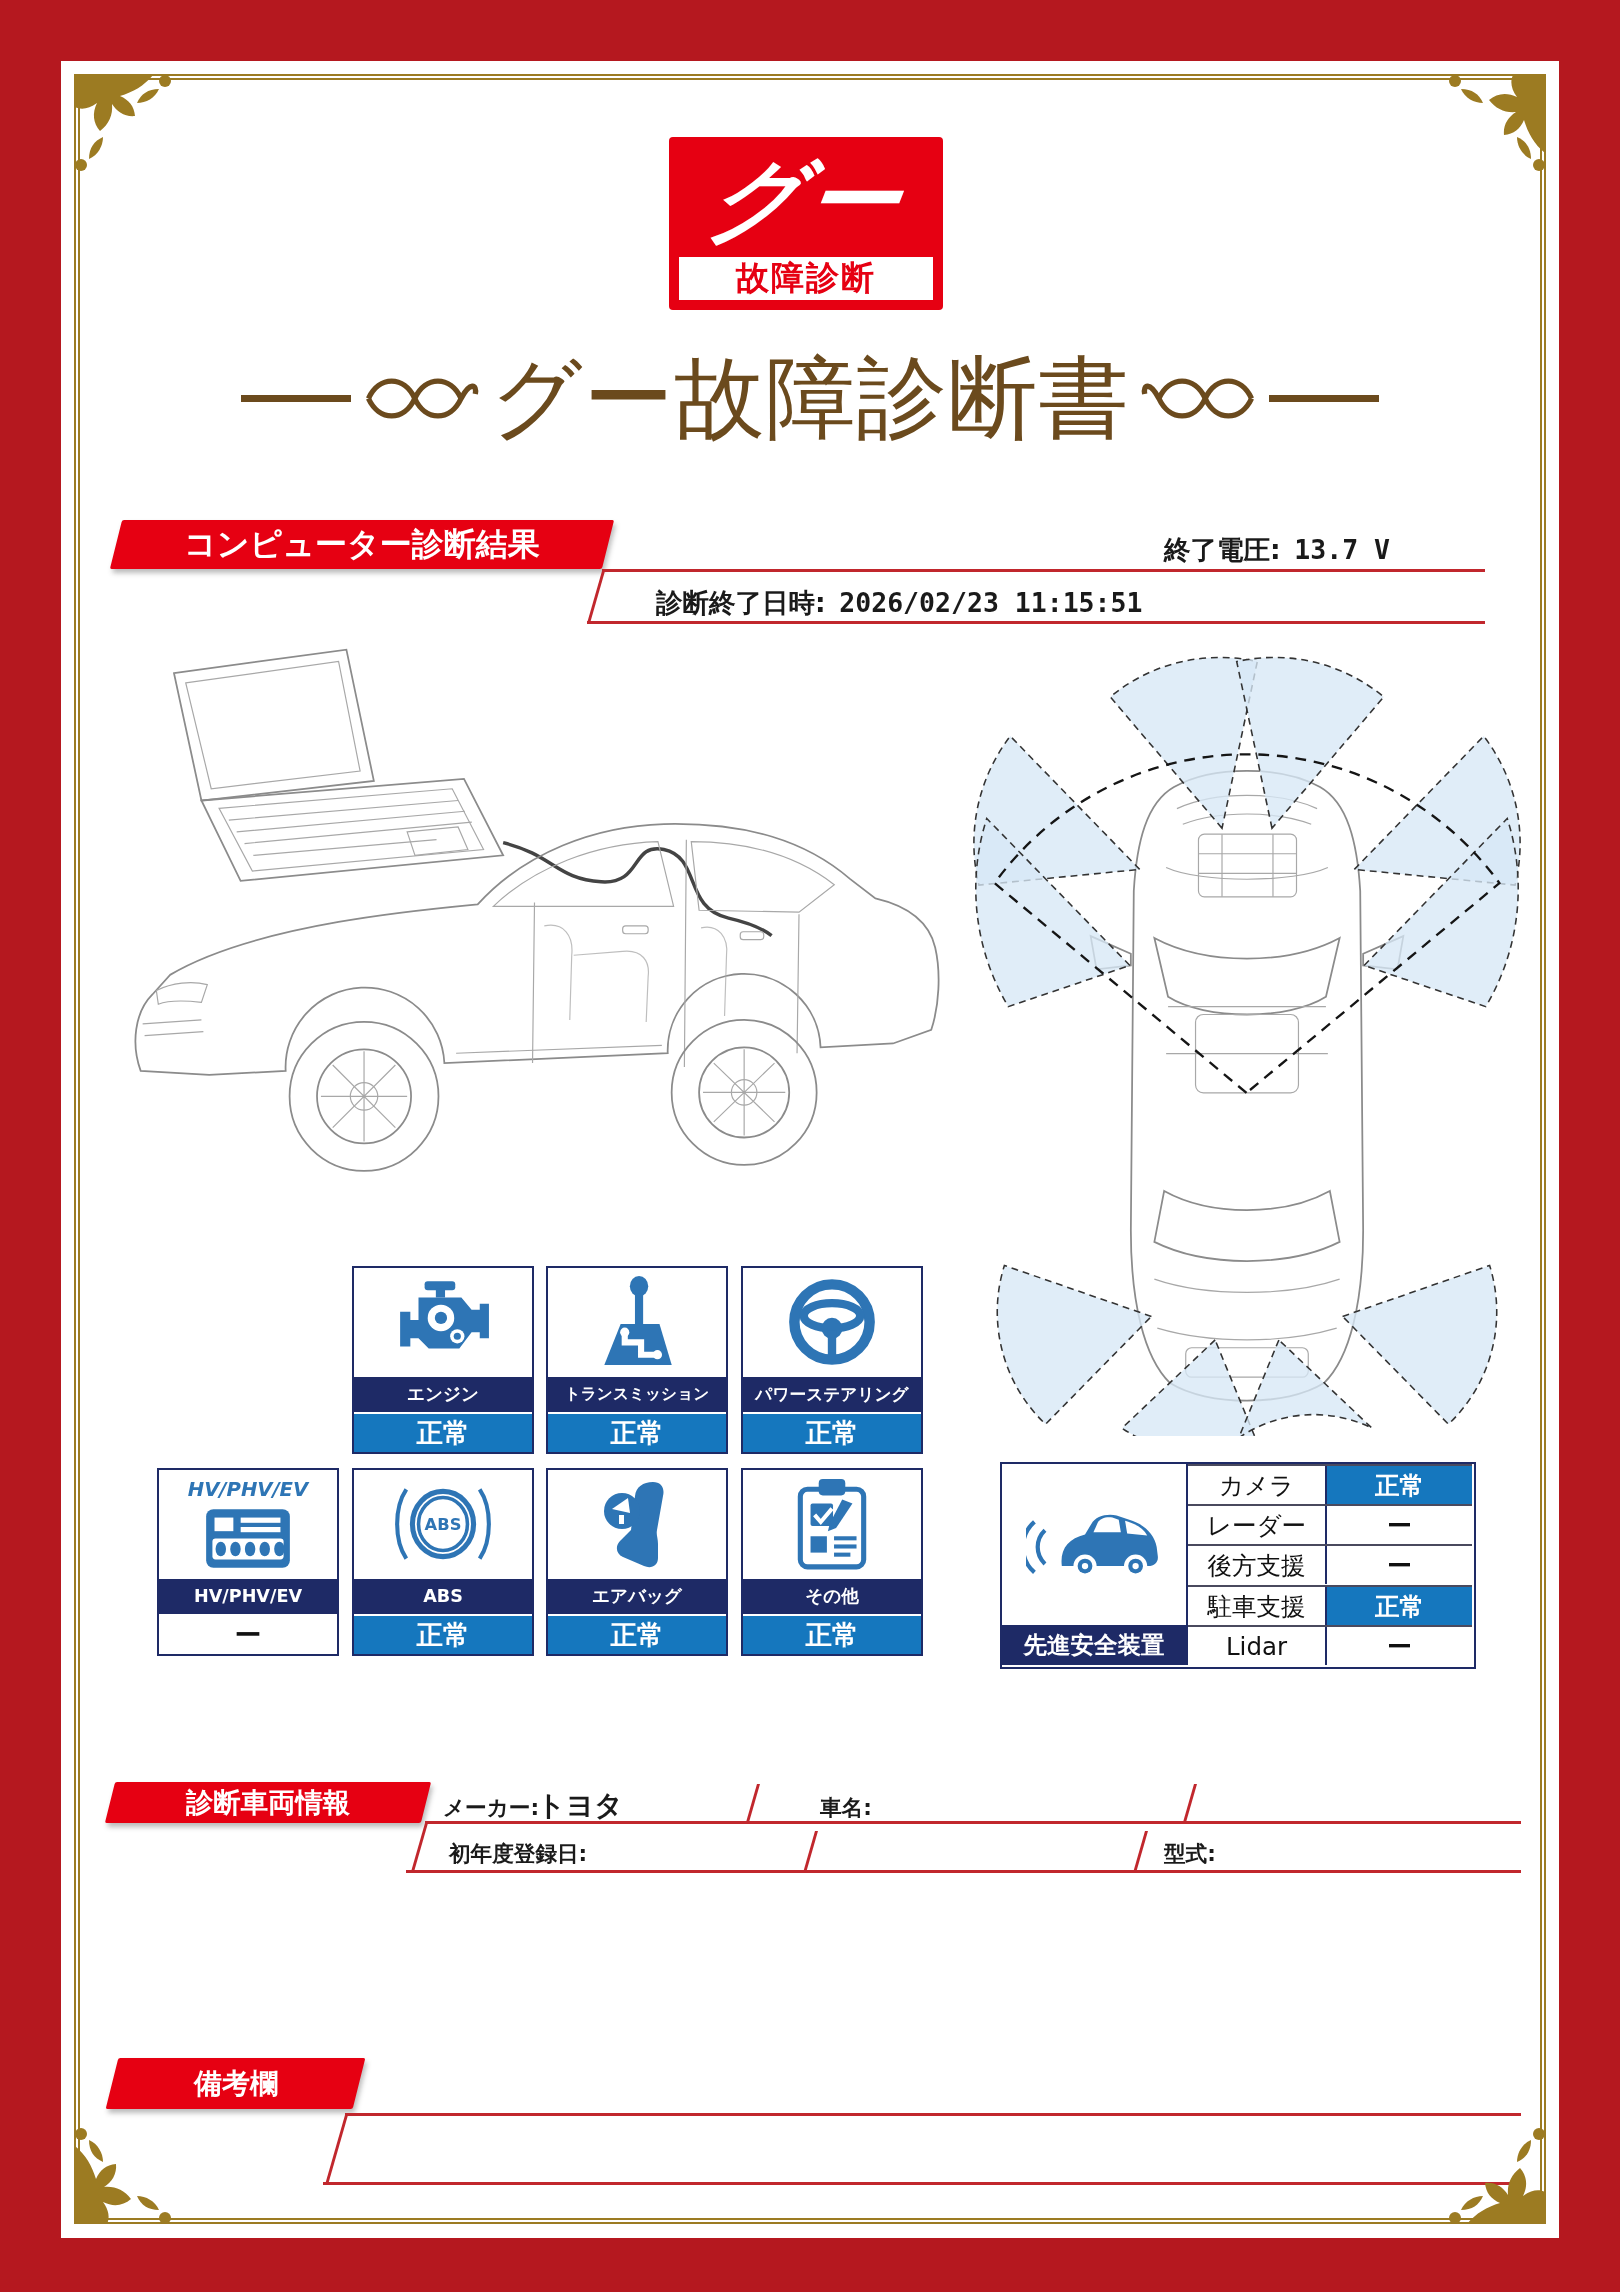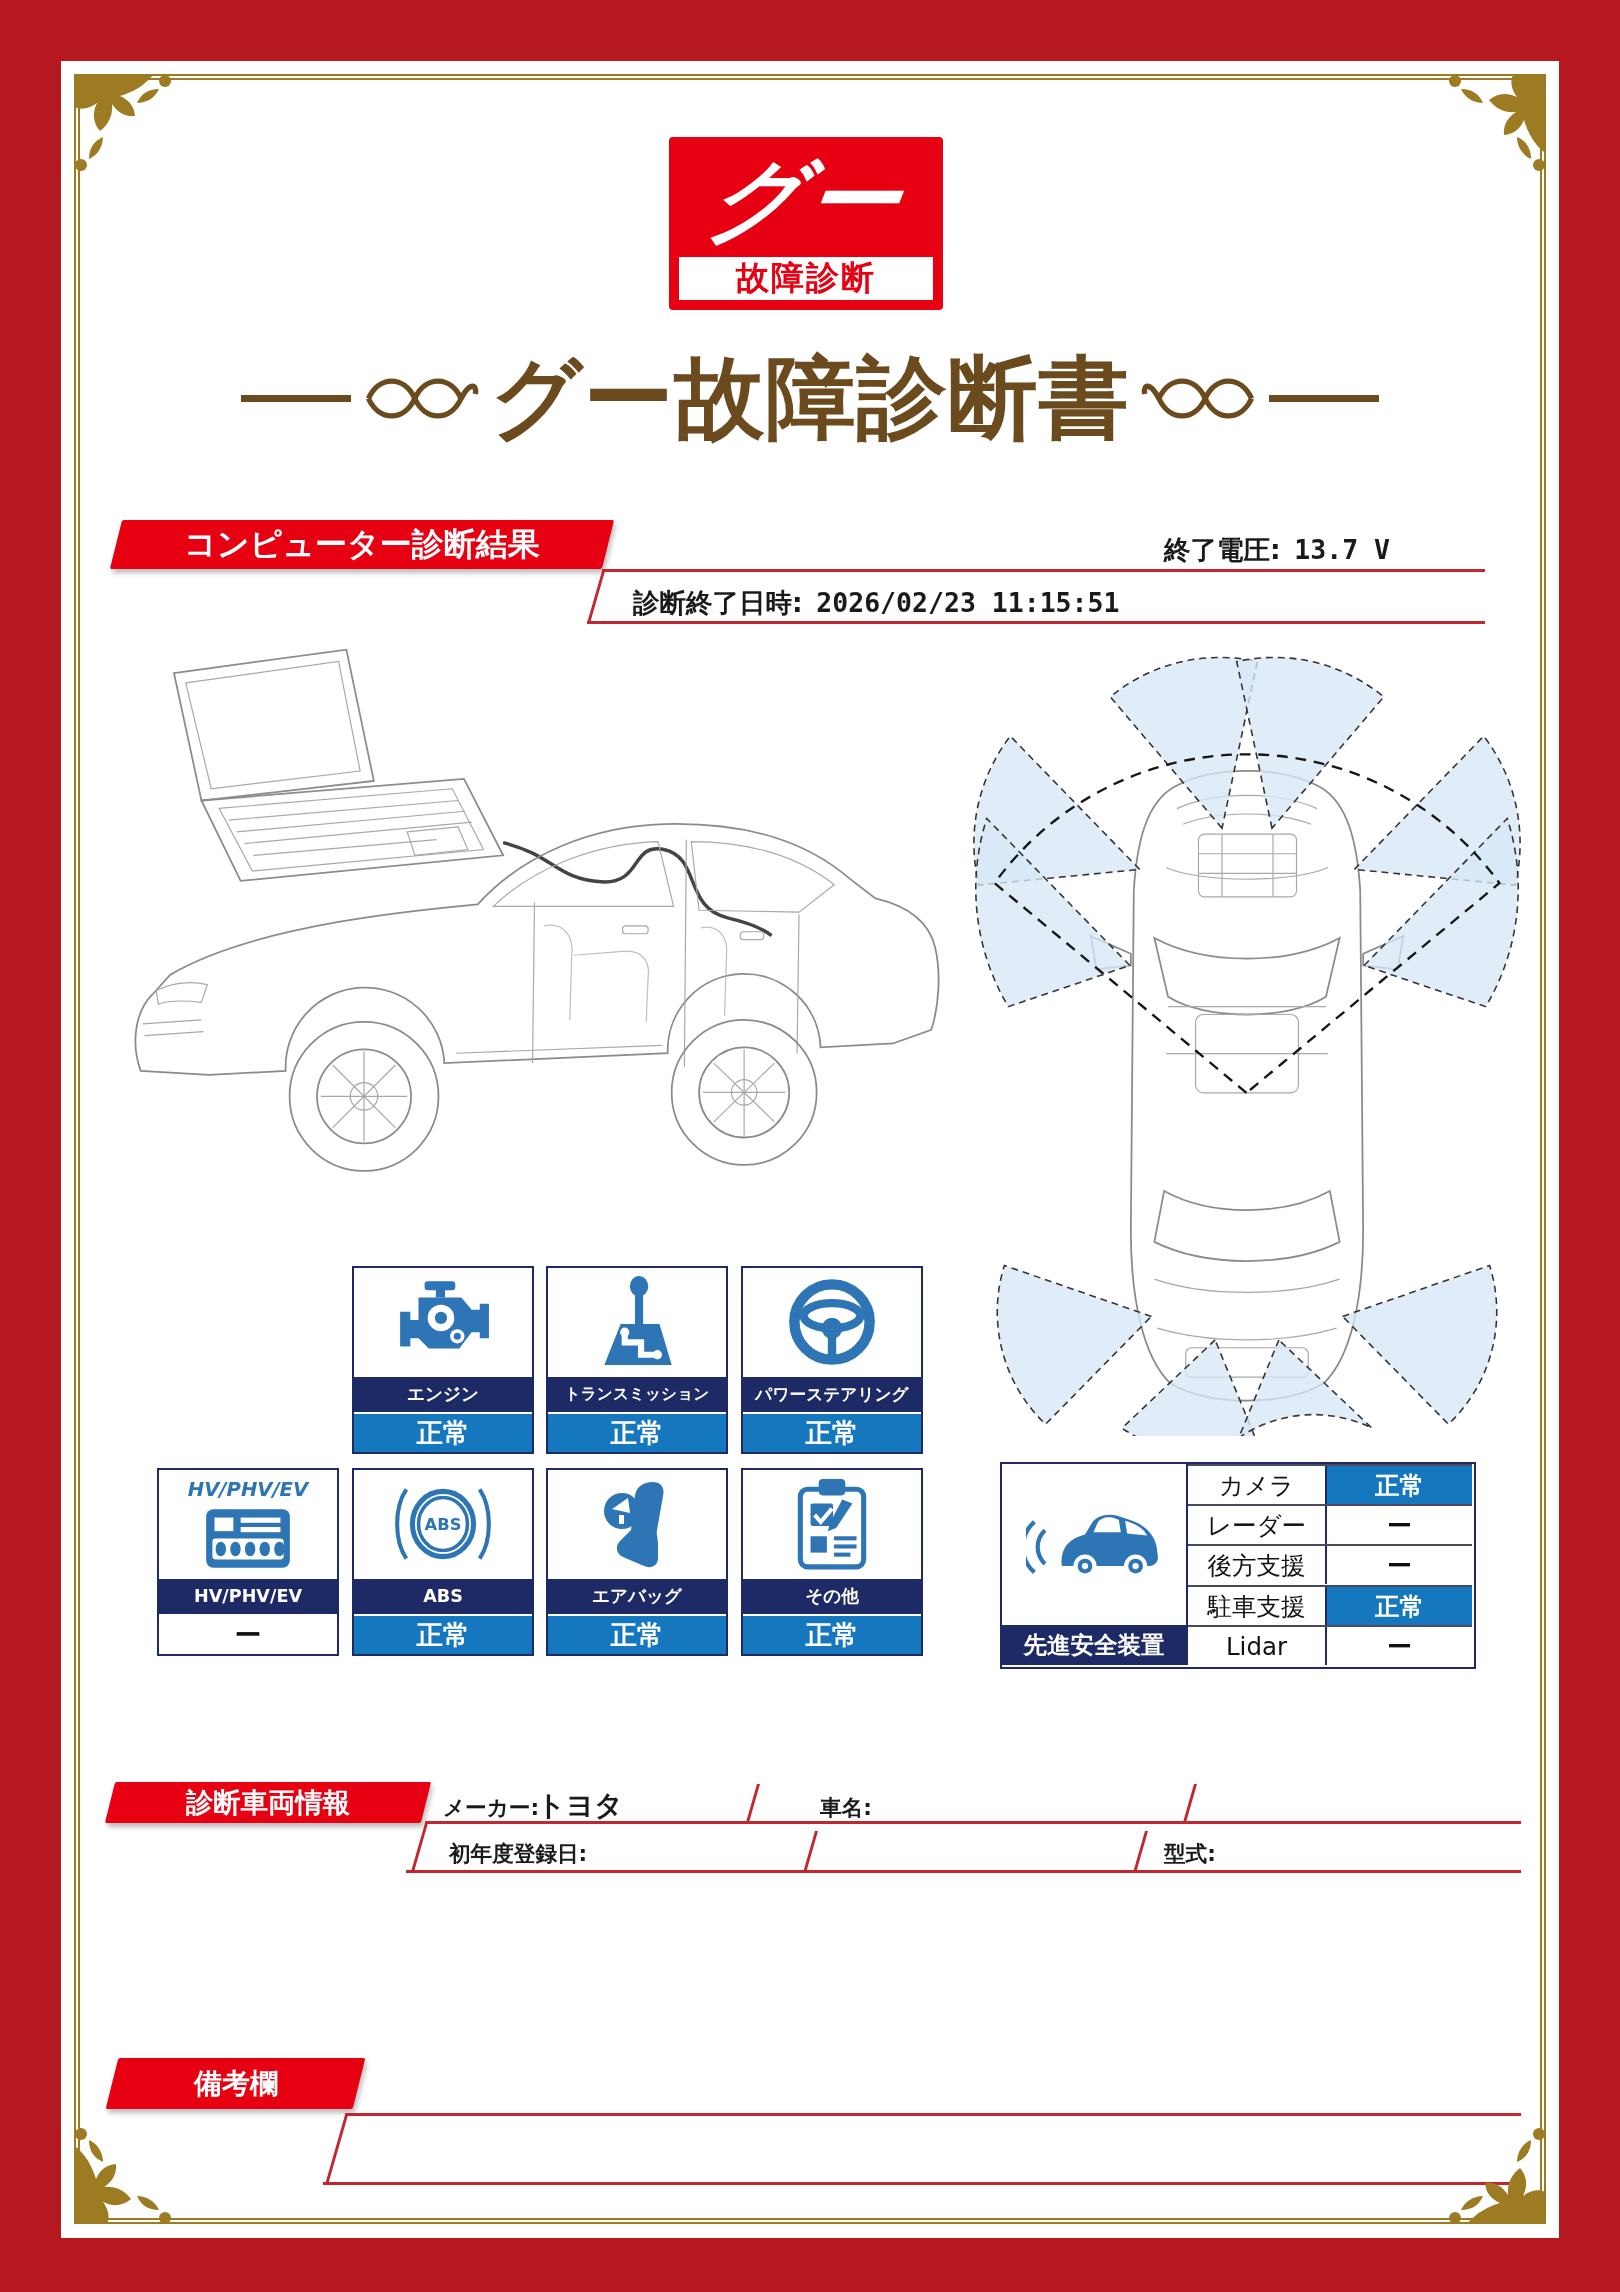--- a/index.html
+++ b/index.html
@@ -15,21 +15,21 @@
   .gold-frame{position:absolute;left:74px;right:74px;top:74px;bottom:69px;border:6.9px double var(--gold);pointer-events:none;z-index:5}
   .corner{position:absolute;width:110px;height:110px;z-index:6;pointer-events:none}
   .gold-fill{fill:var(--gold)}
   
   .logo{left:669px;top:137px;width:274px;height:173px;background:var(--banner-red);border-radius:3.9px}
   .logo-brand{position:absolute;top:2px;left:0;right:0;text-align:center;color:#fff;font-size:92px;font-weight:bold;font-style:italic;transform:skewX(-8deg);letter-spacing:3.9px}
   .logo-strip{position:absolute;left:7.8px;right:7.8px;bottom:7.8px;height:47px;background:#fff;border:2.9px solid var(--banner-red);display:flex;align-items:center;justify-content:center;color:var(--banner-red);font-size:33px;font-weight:bold;letter-spacing:2px}
   
   .title-row{left:0;top:351px;width:100%;display:flex;align-items:center;justify-content:center;gap:11.8px}
   .tline{width:110px;height:6.9px;background:var(--title-brown)}
-  .title-text{font-size:90px;font-weight:bold;color:var(--title-brown);line-height:1.05;letter-spacing:1px}
+  .title-text{font-size:90px;font-weight:normal;color:var(--title-brown);line-height:1.05;letter-spacing:1px}
   .swirl{width:116px;height:57px}
   .swirl path{stroke:var(--title-brown);stroke-width:6;fill:none}
   
   .ribbon{background:var(--banner-red);transform:skewX(-14deg);display:flex;align-items:center;justify-content:center;box-shadow:2.9px 3.9px 4.9px rgba(60,60,60,.35);border-radius:2px}
   .ribbon>span{transform:skewX(14deg);color:#fff;font-weight:bold;white-space:nowrap}
   
   .dt{font-size:26.5px;font-weight:bold;white-space:nowrap}
   .dt .num{font-family:"DejaVu Sans Mono","Liberation Mono",monospace;font-weight:bold;margin-left:13.7px}
   .redline{background:var(--line-red);height:2.9px}
   .slash{width:2.9px;background:var(--line-red);transform:skewX(-16deg);transform-origin:top left}
@@ -138,21 +138,21 @@
   </div>
 
   <div class="abs ribbon" style="left:116px;top:520px;width:492px;height:49px;font-size:32px">
     <span>コンピューター診断結果</span>
   </div>
   <div class="abs dt" style="left:1164px;top:532px">
     <span>終了電圧:</span><span class="num">13.7 V</span>
   </div>
   <div class="abs redline" style="left:602px;top:569px;width:883px"></div>
   <div class="abs slash" style="left:602px;top:571px;height:50px"></div>
-  <div class="abs dt" style="left:633px;top:585px">
+  <div class="abs dt" style="left:656px;top:585px">
     <span>診断終了日時:</span><span class="num">2026/02/23 11:15:51</span>
   </div>
   <div class="abs redline" style="left:587px;top:621px;width:898px"></div>
 
   <svg class="abs" style="left:113px;top:632px" width="843" height="578" viewBox="0 0 860 590">
     <path class="wire" d="M62,42 L238,18 L266,152 L90,172 Z"></path>
     <path class="wire2" d="M74,52 L230,30 L252,142 L100,160 Z"></path>
     <path class="wire" d="M90,172 L358,150 L398,228 L130,254 Z"></path>
     <path class="wire2" d="M108,180 L346,160 L378,222 L142,244 Z"></path>
     <path class="wire2" d="M118,192 L352,172 M126,204 L359,183 M134,216 L366,194 M143,228 L330,212"></path>

